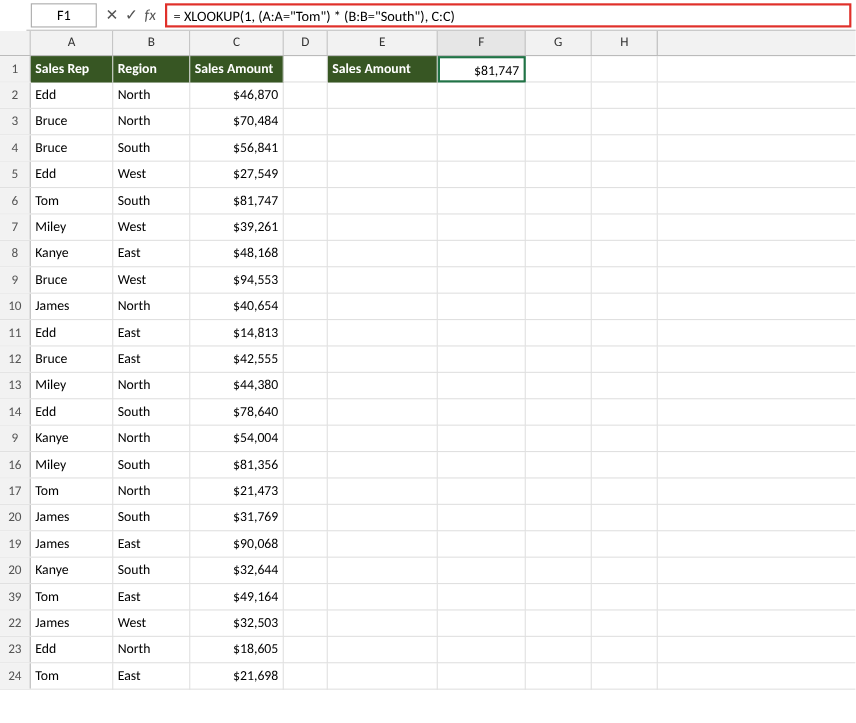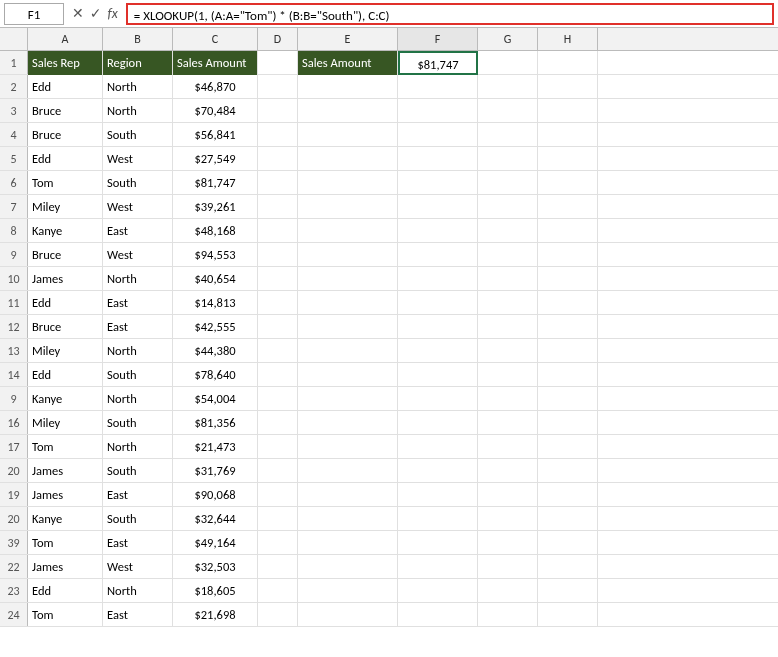--- a/index.html
+++ b/index.html
@@ -14,20 +14,21 @@
 
     
     .formula-bar {
       display: flex;
       align-items: center;
       height: 28px;
       border-bottom: 1px solid #bbb;
       background: #fff;
       padding: 0 4px;
       gap: 4px;
+      margin-left: 24px;
     }
     .cell-ref {
       width: 60px;
       border: 1px solid #aaa;
       text-align: center;
       font-size: 13px;
       height: 22px;
       line-height: 22px;
       padding: 0 4px;
       background: #fff;
@@ -115,38 +116,38 @@
       padding: 0 4px;
       border-right: 1px solid #e0e0e0;
       overflow: hidden;
       white-space: nowrap;
       flex-shrink: 0;
       font-size: 12.5px;
     }
     .cell-header-green {
       background: #375623;
       color: #fff;
-      font-weight: normal;
+      font-weight: bold;
     }
     .cell-selected {
       border: 2px solid #217346;
       background: #fff;
     }
 
     
     .col-a { width: 75px; }
     .col-b { width: 70px; }
     .col-c { width: 85px; }
     .col-d { width: 40px; }
     .col-e { width: 100px; }
     .col-f { width: 80px; }
     .col-g { width: 60px; }
     .col-h { width: 60px; }
 
-    .text-right { text-align: center; }
+    .text-right { text-align: right; }
   </style>
 </head>
 <body>
 
 <div class="formula-bar">
   <div class="cell-ref">F1</div>
   <div class="formula-icons">
     <span>✕</span>
     <span>✓</span>
     <span><i>fx</i></span>

